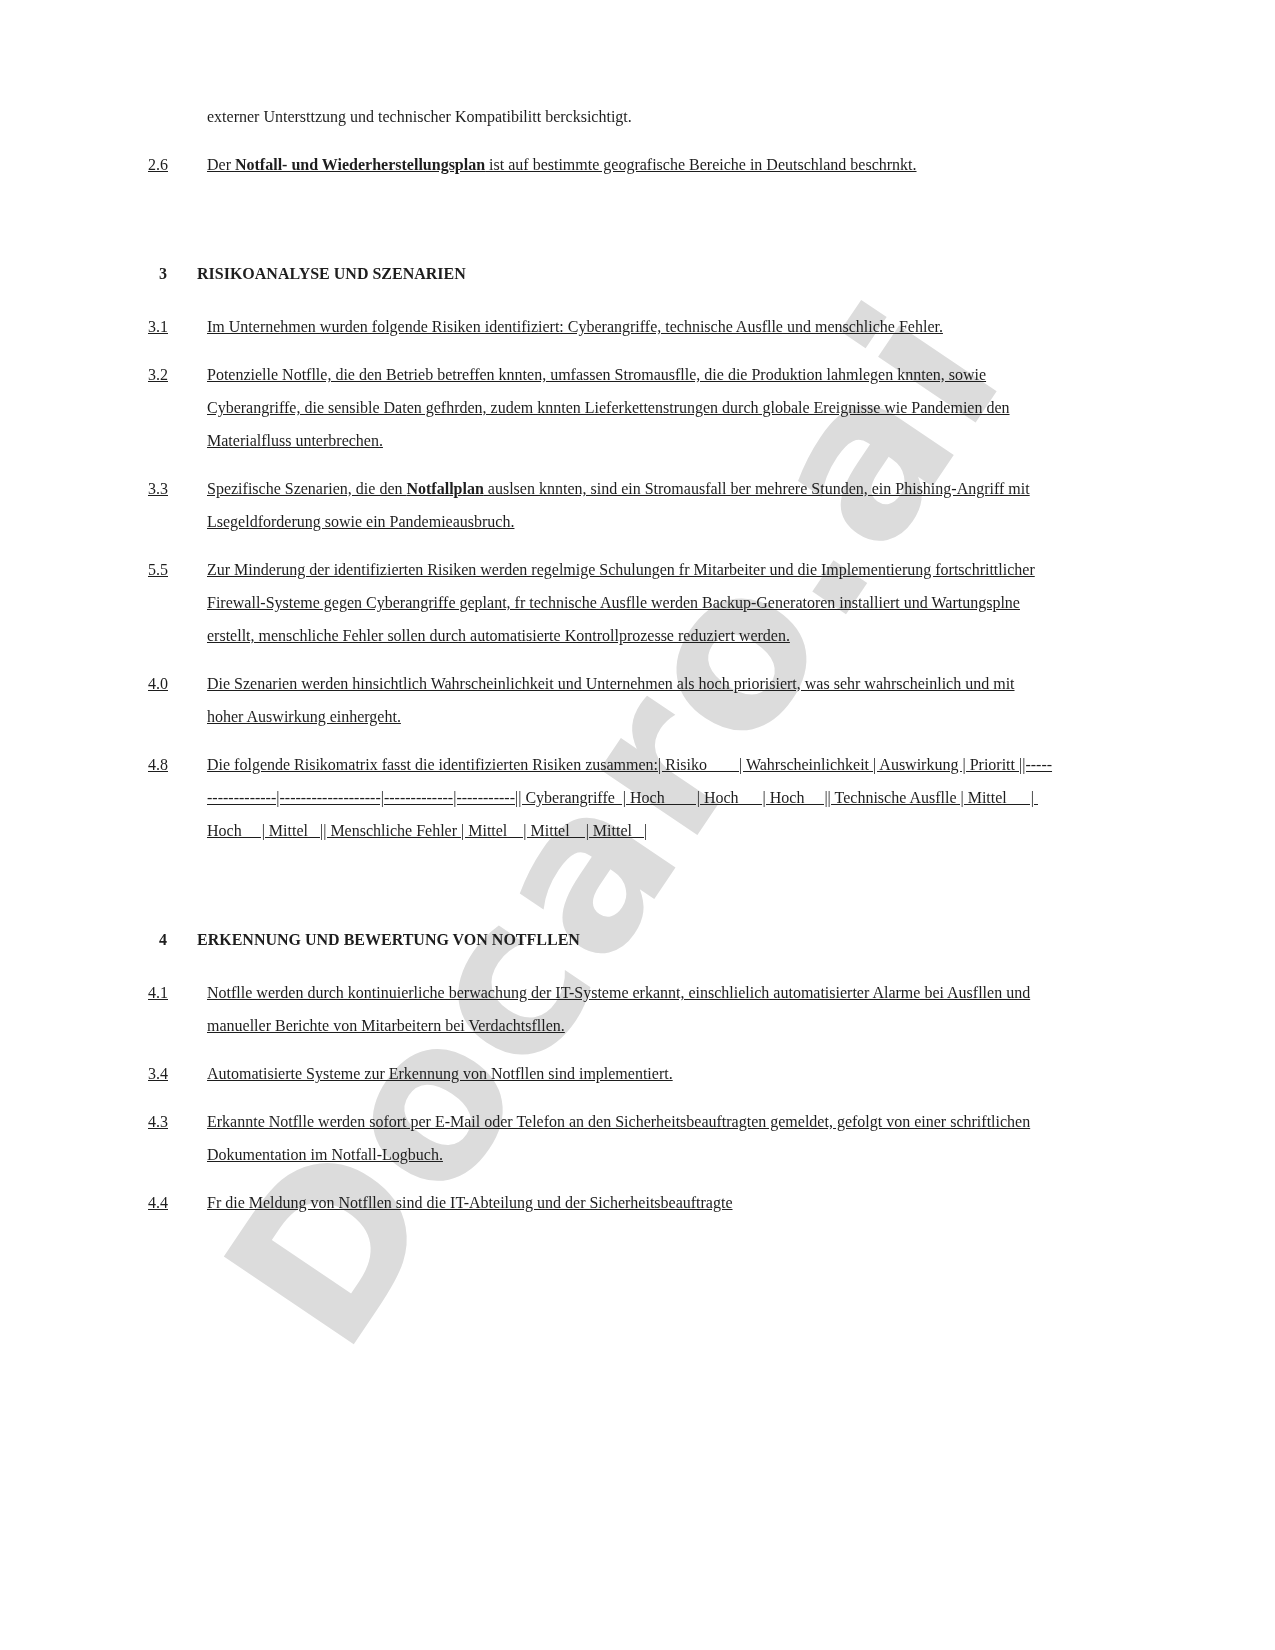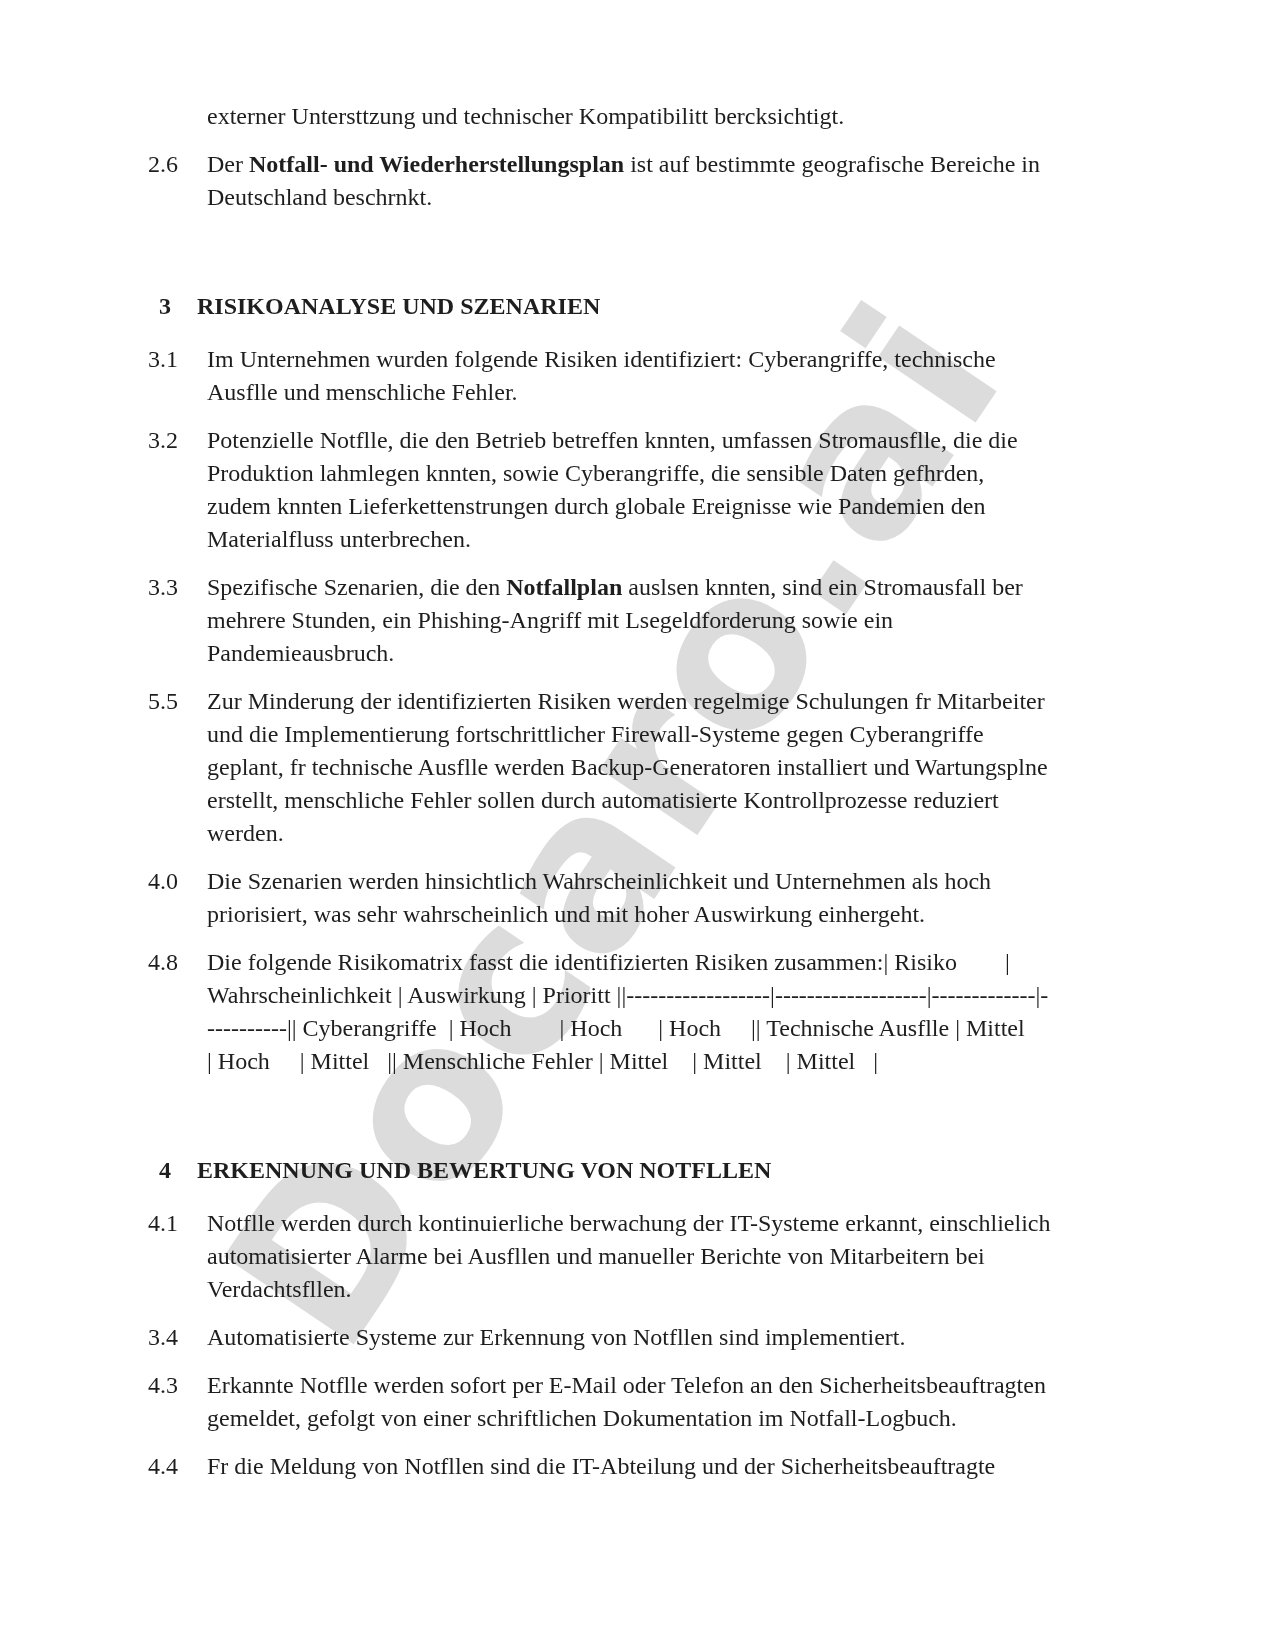--- a/index.html
+++ b/index.html
@@ -21,32 +21,33 @@
     font-size: 215px;
     letter-spacing: 0.02em;
     white-space: nowrap;
     z-index: 0;
     user-select: none;
   }
   .content {
     position: relative;
     z-index: 1;
     padding: 100px 206px 0 148px;
-    font-size: 24px;
+    font-size: 16px;
     line-height: 33px;
   }
   p { margin: 0; }
   .para-cont {
     margin: 0 0 15px 0;
     padding-left: 59px;
   }
   .item {
     display: grid;
     grid-template-columns: 59px 1fr;
     margin: 0 16px 15px 0;
+    text-decoration: underline;
   }
   .heading {
     display: grid;
     grid-template-columns: 49px 1fr;
     margin: 76px 0 20px 0;
     font-weight: 700;
   }
   .heading .num { padding-left: 11px; font-weight: 700; }
   .num { text-align: left; }
   .matrix { white-space: pre-wrap; }

